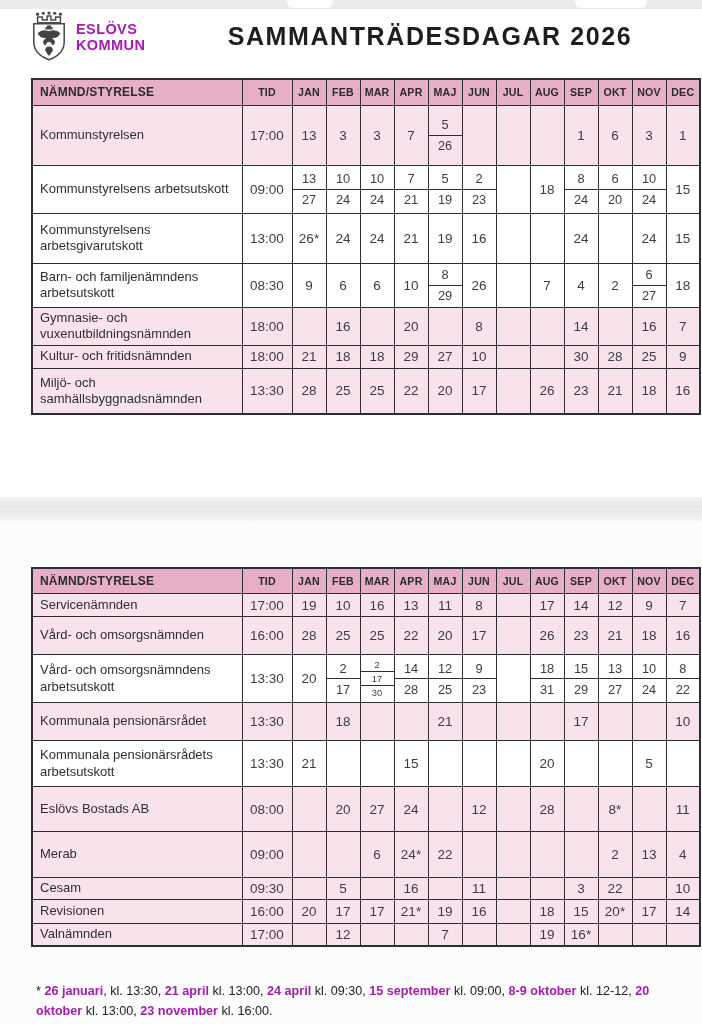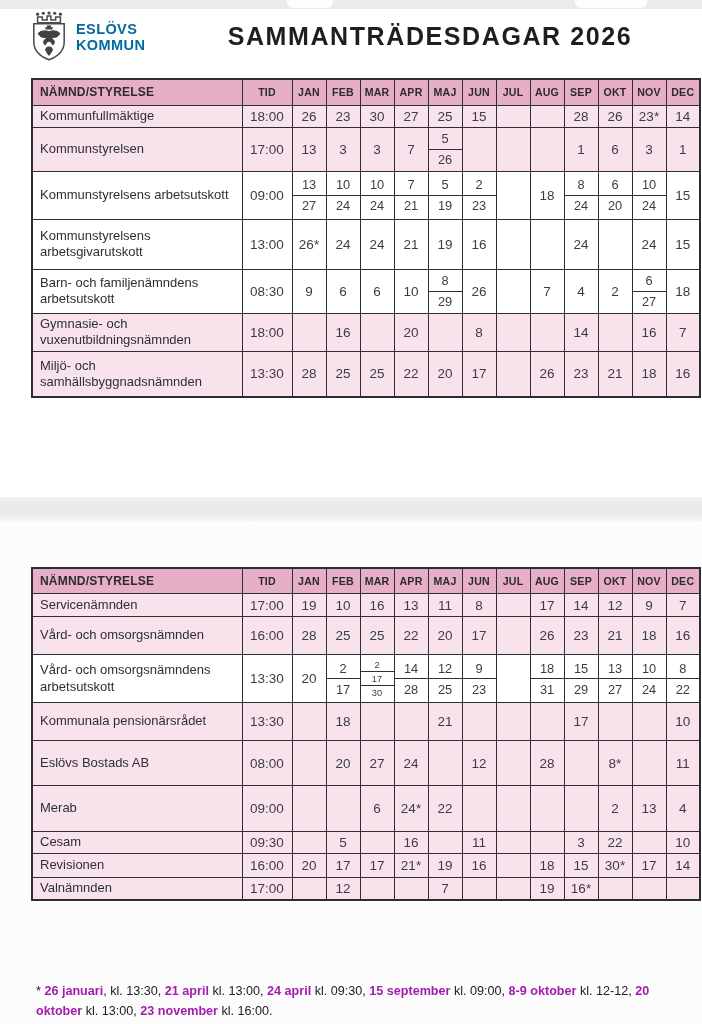--- a/index.html
+++ b/index.html
@@ -11,21 +11,21 @@
   
   .top-strip{position:absolute;left:0;top:0;width:702px;height:9px;background:#eceaea;}
   .top-strip .pill{position:absolute;background:#fdfdfd;border-radius:6px;height:14px;top:-6px;}
   .pill.p1{left:287px;width:46px;}
   .pill.p2{left:575px;width:72px;}
 
   
   .doc-header{position:absolute;left:30px;top:11px;width:642px;height:58px;display:flex;align-items:flex-start;}
   .logo{display:flex;align-items:center;}
   .logo svg{display:block;}
-  .logo-text{margin-left:8px;font-weight:bold;font-size:14.5px;line-height:1.12;color:#0369a1;letter-spacing:.4px;}
+  .logo-text{margin-left:8px;font-weight:bold;font-size:14.5px;line-height:1.12;color:#a21caf;letter-spacing:.4px;}
   .doc-title{
     position:absolute;left:180px;top:22px;width:500px;text-align:center;
     font-size:25px;font-weight:800;letter-spacing:1.6px;color:#1d1d22;white-space:nowrap;
   }
 
   
   .tbl-wrap{position:absolute;left:31px;width:668px;}
   .t1{top:78px;}
   .t2{top:567px;}
   table{border-collapse:collapse;table-layout:fixed;width:668px;border:2.6px solid #2d2d34;}
@@ -117,37 +117,21 @@
           <th>JUN</th>
           <th>JUL</th>
           <th>AUG</th>
           <th>SEP</th>
           <th>OKT</th>
           <th>NOV</th>
           <th>DEC</th>
         </tr>
       </thead>
       <tbody>
-        <tr class="shaded" style="height: 22px;">
-          <td class="name">Kommunfullmäktige</td>
-          <td class="tid">18:00</td>
-          <td class="mon">26</td>
-          <td class="mon">23</td>
-          <td class="mon">30</td>
-          <td class="mon">27</td>
-          <td class="mon">25</td>
-          <td class="mon">15</td>
-          <td class="mon"></td>
-          <td class="mon"></td>
-          <td class="mon">28</td>
-          <td class="mon">26</td>
-          <td class="mon">23*</td>
-          <td class="mon">14</td>
-        </tr>
-        <tr class="shaded" style="height: 44px;">
+        <tr class="shaded" style="height: 60px;">
           <td class="name">Kommunstyrelsen</td>
           <td class="tid">17:00</td>
           <td class="mon">13</td>
           <td class="mon">3</td>
           <td class="mon">3</td>
           <td class="mon">7</td>
           <td class="mon">
             <div class="stack">
               <div>5</div>
               <div>26</div>
@@ -272,20 +256,36 @@
           <td class="mon"></td>
           <td class="mon">20</td>
           <td class="mon"></td>
           <td class="mon">8</td>
           <td class="mon"></td>
           <td class="mon"></td>
           <td class="mon">14</td>
           <td class="mon"></td>
           <td class="mon">16</td>
           <td class="mon">7</td>
+        </tr>
+        <tr class="shaded" style="height: 23px;">
+          <td class="name">Kultur- och fritidsnämnden</td>
+          <td class="tid">18:00</td>
+          <td class="mon">21</td>
+          <td class="mon">18</td>
+          <td class="mon">18</td>
+          <td class="mon">29</td>
+          <td class="mon">27</td>
+          <td class="mon">10</td>
+          <td class="mon"></td>
+          <td class="mon"></td>
+          <td class="mon">30</td>
+          <td class="mon">28</td>
+          <td class="mon">25</td>
+          <td class="mon">9</td>
         </tr>
         <tr class="shaded" style="height: 46px;">
           <td class="name">Miljö- och samhällsbyggnadsnämnden</td>
           <td class="tid">13:30</td>
           <td class="mon">28</td>
           <td class="mon">25</td>
           <td class="mon">25</td>
           <td class="mon">22</td>
           <td class="mon">20</td>
           <td class="mon">17</td>
@@ -448,20 +448,36 @@
           <td class="mon"></td>
           <td class="mon">21</td>
           <td class="mon"></td>
           <td class="mon"></td>
           <td class="mon"></td>
           <td class="mon">17</td>
           <td class="mon"></td>
           <td class="mon"></td>
           <td class="mon">10</td>
         </tr>
+        <tr class="plain" style="height: 46px;">
+          <td class="name">Kommunala pensionärsrådets arbetsutskott</td>
+          <td class="tid">13:30</td>
+          <td class="mon">21</td>
+          <td class="mon"></td>
+          <td class="mon"></td>
+          <td class="mon">15</td>
+          <td class="mon"></td>
+          <td class="mon"></td>
+          <td class="mon"></td>
+          <td class="mon">20</td>
+          <td class="mon"></td>
+          <td class="mon"></td>
+          <td class="mon">5</td>
+          <td class="mon"></td>
+        </tr>
         <tr class="shaded" style="height: 45px;">
           <td class="name">Eslövs Bostads AB</td>
           <td class="tid">08:00</td>
           <td class="mon"></td>
           <td class="mon">20</td>
           <td class="mon">27</td>
           <td class="mon">24</td>
           <td class="mon"></td>
           <td class="mon">12</td>
           <td class="mon"></td>
@@ -508,21 +524,21 @@
           <td class="tid">16:00</td>
           <td class="mon">20</td>
           <td class="mon">17</td>
           <td class="mon">17</td>
           <td class="mon">21*</td>
           <td class="mon">19</td>
           <td class="mon">16</td>
           <td class="mon"></td>
           <td class="mon">18</td>
           <td class="mon">15</td>
-          <td class="mon">30*</td>
+          <td class="mon">20*</td>
           <td class="mon">17</td>
           <td class="mon">14</td>
         </tr>
         <tr class="shaded" style="height: 22px;">
           <td class="name">Valnämnden</td>
           <td class="tid">17:00</td>
           <td class="mon"></td>
           <td class="mon">12</td>
           <td class="mon"></td>
           <td class="mon"></td>

